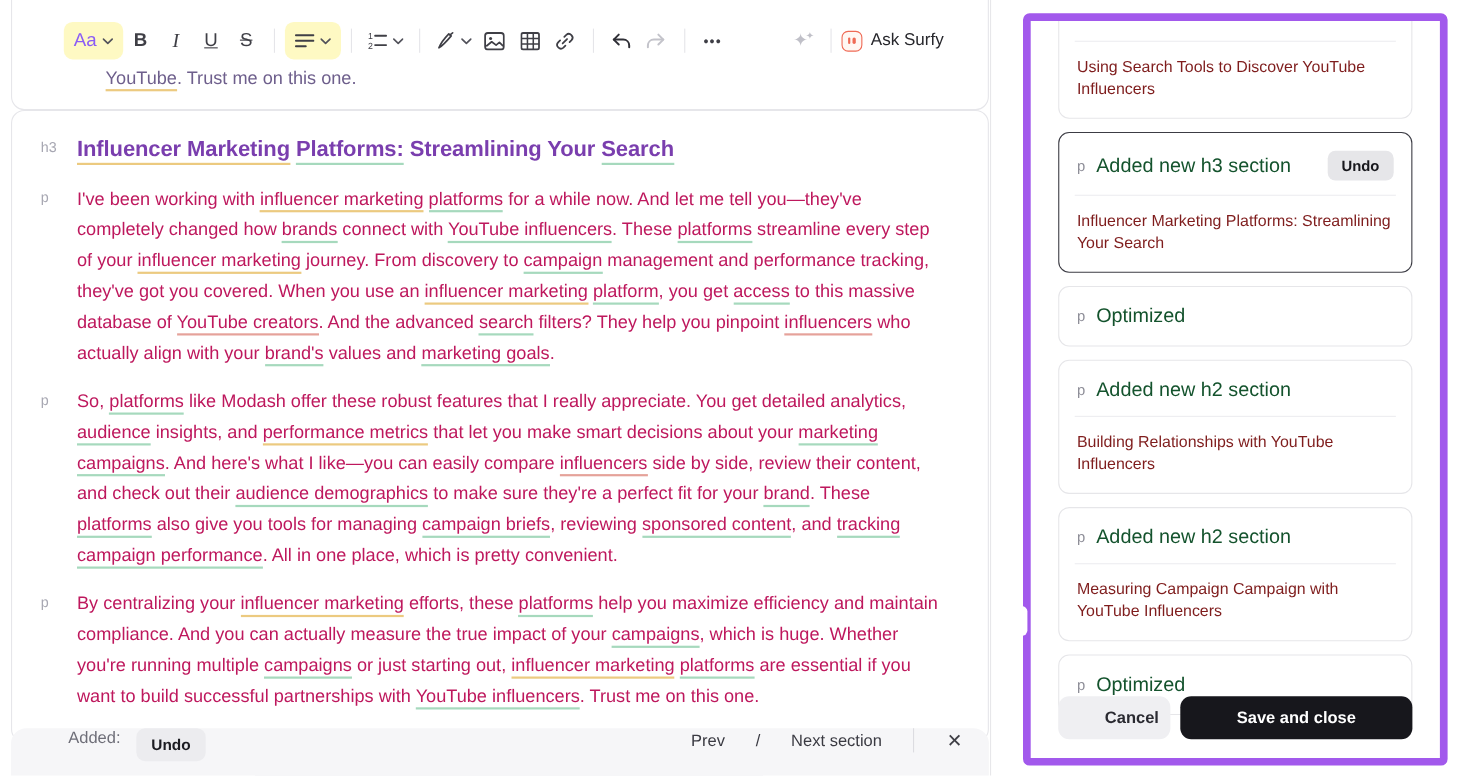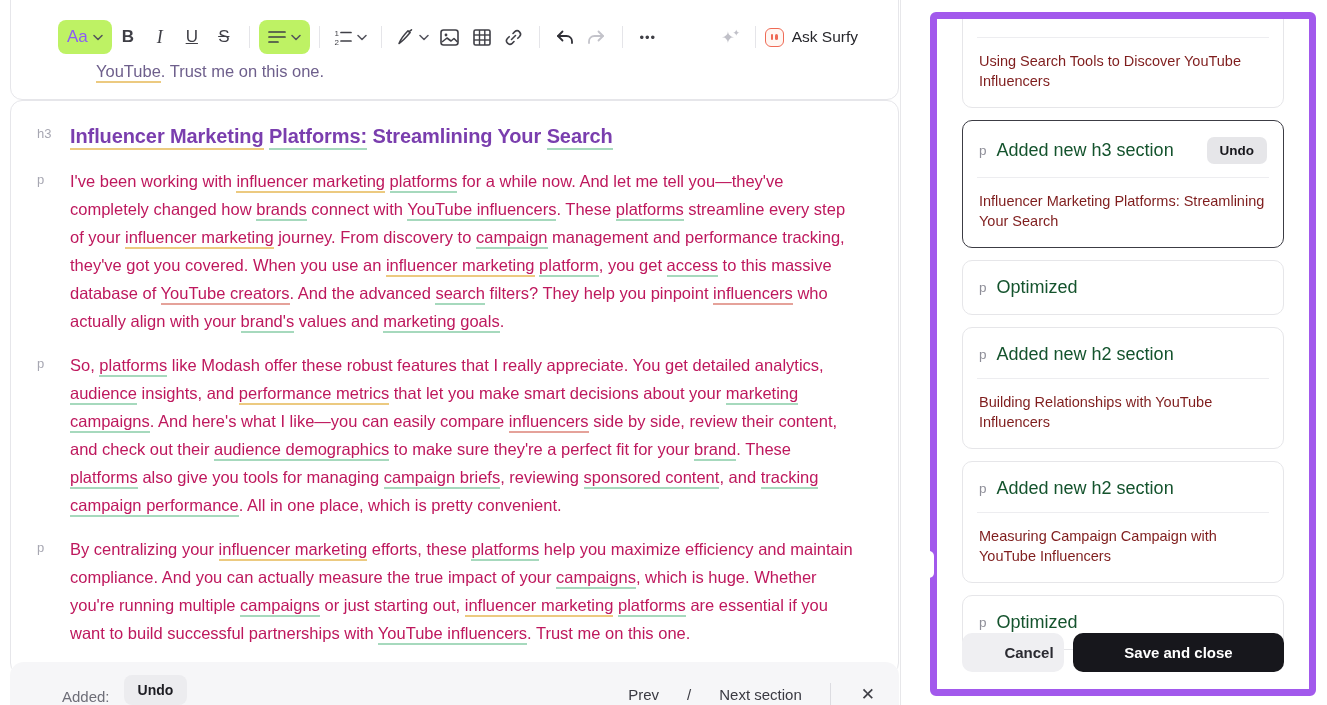--- a/index.html
+++ b/index.html
@@ -13,21 +13,21 @@
   .editor-pane { position:absolute; left:0; top:0; width:901px; height:705px; background:#fff; border-right:1px solid #e7e7ea; }
   .toolbar {
     position:absolute; left:58px; top:0; width:800px; height:58px; background:#fff; z-index:5;
     display:flex; align-items:center; padding-top:16px;
   }
   .tb-btn {
     height:34px; min-width:32px; display:flex; align-items:center; justify-content:center;
     border:none; background:transparent; border-radius:8px; cursor:pointer;
     font-family:"Liberation Sans",sans-serif; font-size:17px; color:#3f3f46; gap:5px; padding:0 5px;
   }
-  .tb-btn.lightbg { background:#bef264; padding:0 9px; }
+  .tb-btn.lightbg { background:#fef9c3; padding:0 9px; }
   .tb-letter { font-size:17px; color:#3f3f46; }
   .tb-letter.bold { font-weight:700; }
   .tb-letter.italic { font-style:italic; font-family:"Liberation Serif",serif; font-size:18px; }
   .tb-letter.underline { text-decoration:underline; }
   .tb-letter.strike { text-decoration:line-through; }
   .font-label { color:#8b5cf6; font-size:17px; font-weight:500; }
   .tb-divider { width:1px; height:22px; background:#e5e5e9; margin:0 9px; }
   .tb-spacer { flex:1; }
   .icon-svg { display:block; }
   .sparkle-glyph { font-size:16px; color:#c0c0c8; letter-spacing:-2px; }
@@ -46,21 +46,21 @@
   .gutter-tag { position:absolute; left:-33px; top:5px; font-size:13px; color:#a7a7b2; }
   .block h3.sec-heading { font-size:20px; line-height:30px; font-weight:700; color:#7a3eae; letter-spacing:-0.1px; }
   .block p.sec-par { font-size:16.5px; line-height:28px; color:#be185d; }
   .u-yellow { border-bottom:2px solid #ecca80; padding-bottom:1px; }
   .u-teal { border-bottom:2px solid #a6d9bd; padding-bottom:1px; }
   .u-pink { border-bottom:2px solid #e5a29a; padding-bottom:1px; }
 
   
   .review-bar {
     position:absolute; left:10px; top:662px; width:889px; height:43px; background:#f6f6f8;
-    border-radius:14px 14px 0 0; display:flex; align-items:flex-end; padding:0 22px 0 52px; z-index:6;
+    border-radius:14px 14px 0 0; display:flex; align-items:flex-start; padding:0 22px 0 52px; z-index:6;
   }
   .review-added { font-size:15px; color:#6e6e78; margin-right:14px; }
   .pill-btn { background:#ececef; border:none; border-radius:8px; padding:7px 14px; font-size:14px; font-weight:700; color:#1c1c22; cursor:pointer; font-family:inherit; }
   .review-right { margin-left:auto; display:flex; align-items:center; gap:28px; }
   .nav-link { background:none; border:none; font-size:15px; color:#3a3a42; cursor:pointer; font-family:inherit; padding:0; }
   .nav-slash { font-size:15px; color:#3a3a42; }
   .v-divider { width:1px; height:22px; background:#dcdce1; }
   .close-btn { background:none; border:none; font-size:17px; color:#3f3f46; cursor:pointer; padding:0 2px; }
 
   

